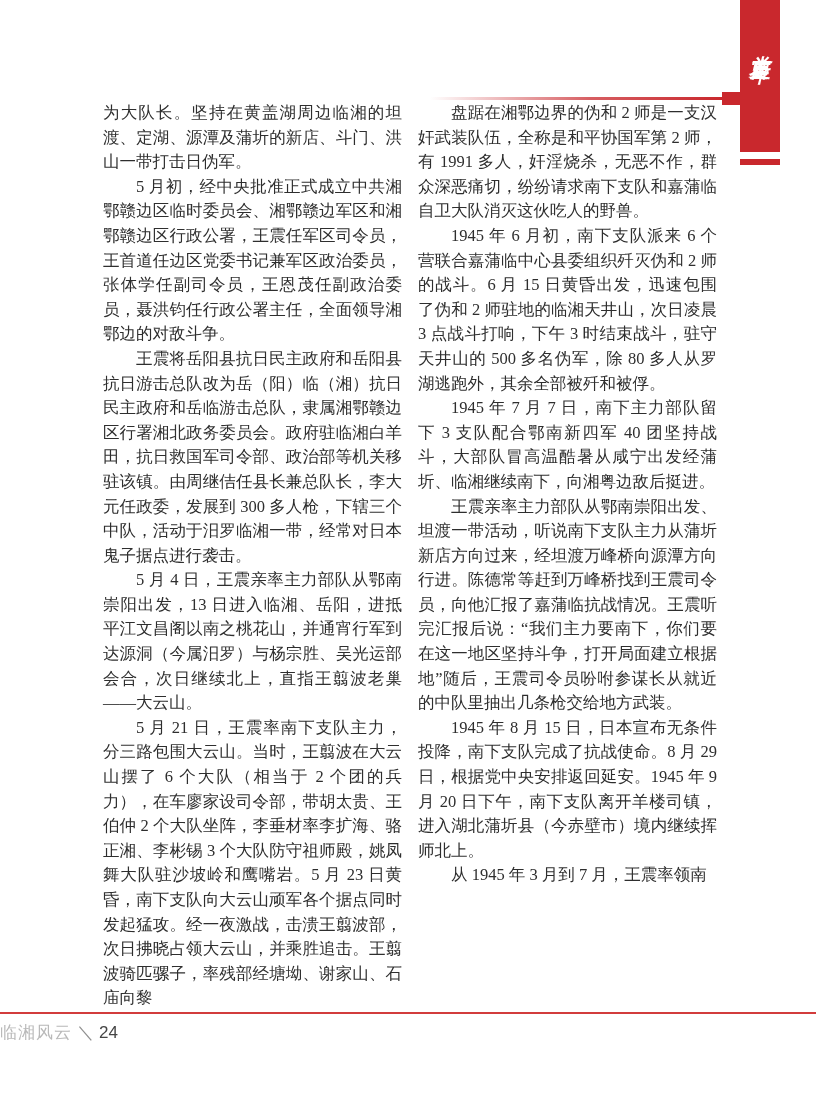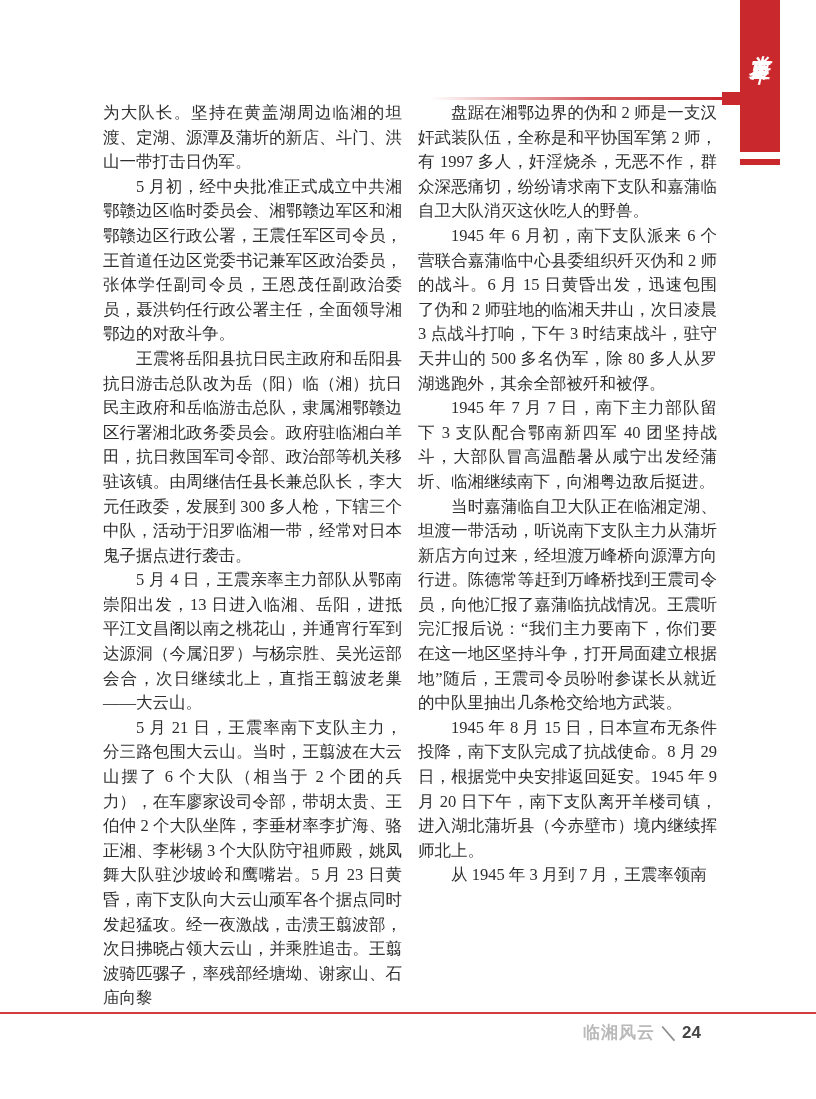--- a/index.html
+++ b/index.html
@@ -61,25 +61,23 @@
   .col p.cont{text-indent:0;}
   
   .footer-line{
     position:absolute;left:0;top:1012px;
     width:816px;height:2px;
     background:#d23c3c;
   }
   .footer{
     position:absolute;left:0;top:1021px;
     width:701px;
-    text-align:right;
     font-family:"Liberation Sans","DejaVu Sans",sans-serif;
     font-size:17px;
     white-space:nowrap;
-    font-weight:bold;
   }
   .journal{color:#b9b9b9;letter-spacing:1px;}
   .sep{color:#8f8f8f;margin:0 5px;}
   .pagenum{color:#454545;}
 </style>
 </head>
 <body>
 
 <div class="page">
 
@@ -93,24 +91,24 @@
 
   <div class="columns">
     <div class="col">
       <p class="cont">为大队长。坚持在黄盖湖周边临湘的坦渡、定湖、源潭及蒲圻的新店、斗门、洪山一带打击日伪军。</p>
       <p>5 月初，经中央批准正式成立中共湘鄂赣边区临时委员会、湘鄂赣边军区和湘鄂赣边区行政公署，王震任军区司令员，王首道任边区党委书记兼军区政治委员，张体学任副司令员，王恩茂任副政治委员，聂洪钧任行政公署主任，全面领导湘鄂边的对敌斗争。</p>
       <p>王震将岳阳县抗日民主政府和岳阳县抗日游击总队改为岳（阳）临（湘）抗日民主政府和岳临游击总队，隶属湘鄂赣边区行署湘北政务委员会。政府驻临湘白羊田，抗日救国军司令部、政治部等机关移驻该镇。由周继佶任县长兼总队长，李大元任政委，发展到 300 多人枪，下辖三个中队，活动于汨罗临湘一带，经常对日本鬼子据点进行袭击。</p>
       <p>5 月 4 日，王震亲率主力部队从鄂南崇阳出发，13 日进入临湘、岳阳，进抵平江文昌阁以南之桃花山，并通宵行军到达源洞（今属汨罗）与杨宗胜、吴光运部会合，次日继续北上，直指王翦波老巢——大云山。</p>
       <p>5 月 21 日，王震率南下支队主力，分三路包围大云山。当时，王翦波在大云山摆了 6 个大队（相当于 2 个团的兵力），在车廖家设司令部，带胡太贵、王伯仲 2 个大队坐阵，李垂材率李扩海、骆正湘、李彬锡 3 个大队防守祖师殿，姚凤舞大队驻沙坡岭和鹰嘴岩。5 月 23 日黄昏，南下支队向大云山顽军各个据点同时发起猛攻。经一夜激战，击溃王翦波部，次日拂晓占领大云山，并乘胜追击。王翦波骑匹骡子，率残部经塘坳、谢家山、石庙向黎</p>
     </div>
     <div class="col">
-      <p>盘踞在湘鄂边界的伪和 2 师是一支汉奸武装队伍，全称是和平协国军第 2 师，有 1997 多人，奸淫烧杀，无恶不作，群众深恶痛切，纷纷请求南下支队和嘉蒲临自卫大队消灭这伙吃人的野兽。</p>
+      <p>盘踞在湘鄂边界的伪和 2 师是一支汉奸武装队伍，全称是和平协国军第 2 师，有 1991 多人，奸淫烧杀，无恶不作，群众深恶痛切，纷纷请求南下支队和嘉蒲临自卫大队消灭这伙吃人的野兽。</p>
       <p>1945 年 6 月初，南下支队派来 6 个营联合嘉蒲临中心县委组织歼灭伪和 2 师的战斗。6 月 15 日黄昏出发，迅速包围了伪和 2 师驻地的临湘天井山，次日凌晨 3 点战斗打响，下午 3 时结束战斗，驻守天井山的 500 多名伪军，除 80 多人从罗湖逃跑外，其余全部被歼和被俘。</p>
       <p>1945 年 7 月 7 日，南下主力部队留下 3 支队配合鄂南新四军 40 团坚持战斗，大部队冒高温酷暑从咸宁出发经蒲圻、临湘继续南下，向湘粤边敌后挺进。</p>
-      <p>当时嘉蒲临自卫大队正在临湘定湖、坦渡一带活动，听说南下支队主力从蒲圻新店方向过来，经坦渡万峰桥向源潭方向行进。陈德常等赶到万峰桥找到王震司令员，向他汇报了嘉蒲临抗战情况。王震听完汇报后说：“我们主力要南下，你们要在这一地区坚持斗争，打开局面建立根据地”随后，王震司令员吩咐参谋长从就近的中队里抽出几条枪交给地方武装。</p>
+      <p>王震亲率主力部队从鄂南崇阳出发、坦渡一带活动，听说南下支队主力从蒲圻新店方向过来，经坦渡万峰桥向源潭方向行进。陈德常等赶到万峰桥找到王震司令员，向他汇报了嘉蒲临抗战情况。王震听完汇报后说：“我们主力要南下，你们要在这一地区坚持斗争，打开局面建立根据地”随后，王震司令员吩咐参谋长从就近的中队里抽出几条枪交给地方武装。</p>
       <p>1945 年 8 月 15 日，日本宣布无条件投降，南下支队完成了抗战使命。8 月 29 日，根据党中央安排返回延安。1945 年 9 月 20 日下午，南下支队离开羊楼司镇，进入湖北蒲圻县（今赤壁市）境内继续挥师北上。</p>
       <p>从 1945 年 3 月到 7 月，王震率领南</p>
     </div>
   </div>
 
   <div class="footer-line"></div>
   <div class="footer">
     <span class="journal">临湘风云</span><span class="sep">＼</span><span class="pagenum">24</span>
   </div>
 

